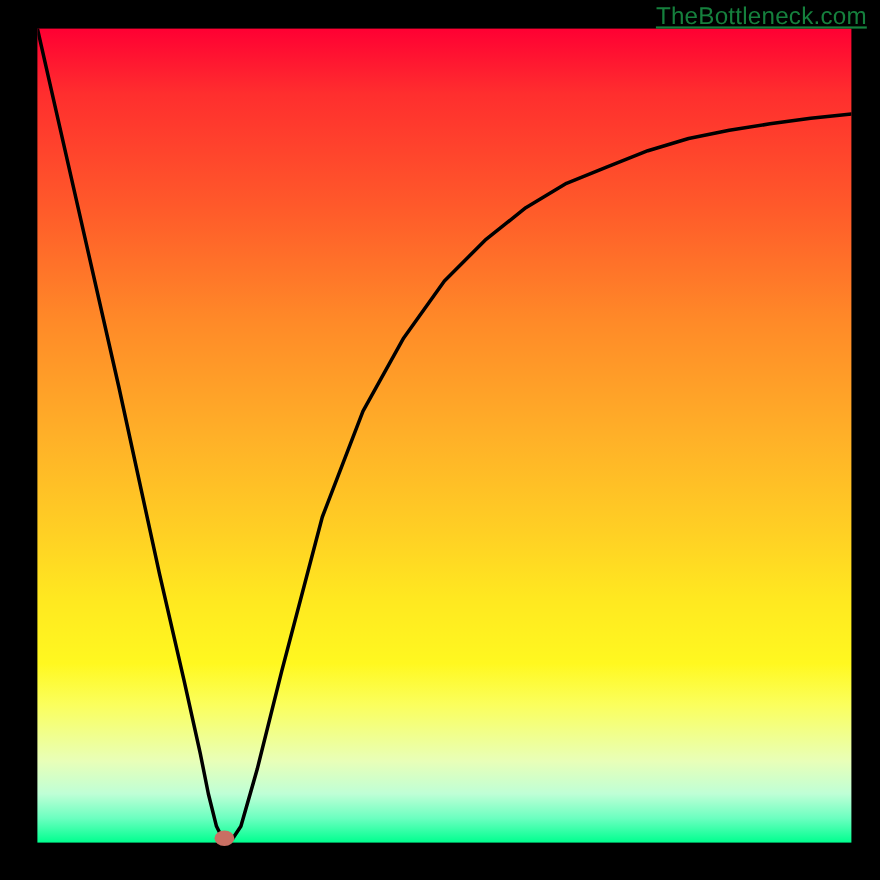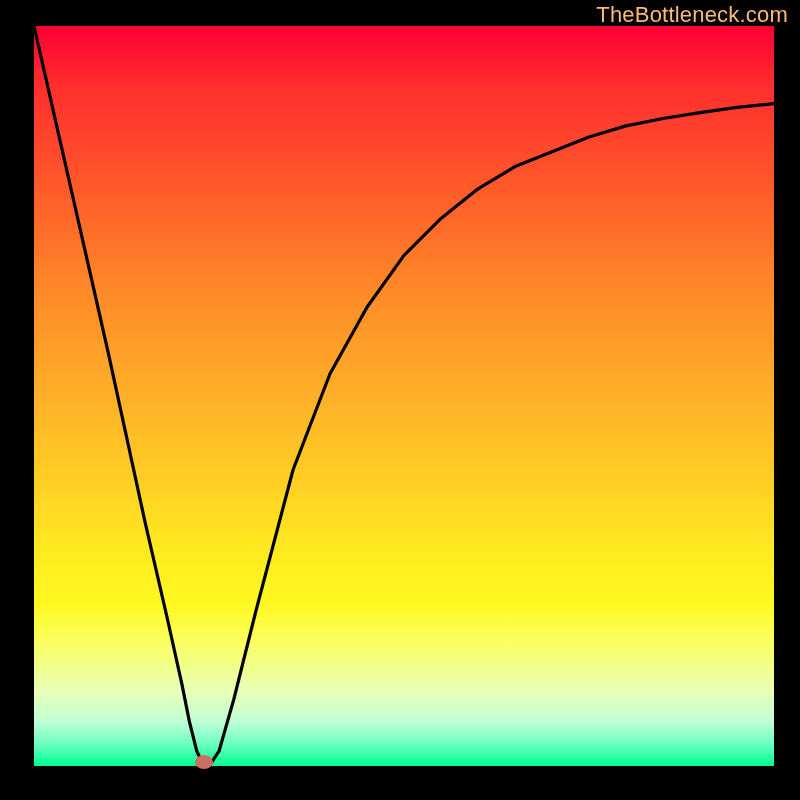--- a/index.html
+++ b/index.html
@@ -14,25 +14,26 @@
   .frame {
     position: relative;
     width: 800px;
     height: 800px;
     background: #000;
   }
   .watermark {
     position: absolute;
     top: 2px;
     right: 12px;
-    color: #fdba74;
+    color: #15803d;
     font-size: 22px;
     font-weight: 500;
     letter-spacing: 0.2px;
     z-index: 5;
+    text-decoration: underline;
   }
   .plot-area {
     position: absolute;
     left: 34px;
     top: 26px;
     width: 740px;
     height: 740px;
     background: linear-gradient(to bottom,
       #ff0033 0%,
       #ff2e2e 8%,

